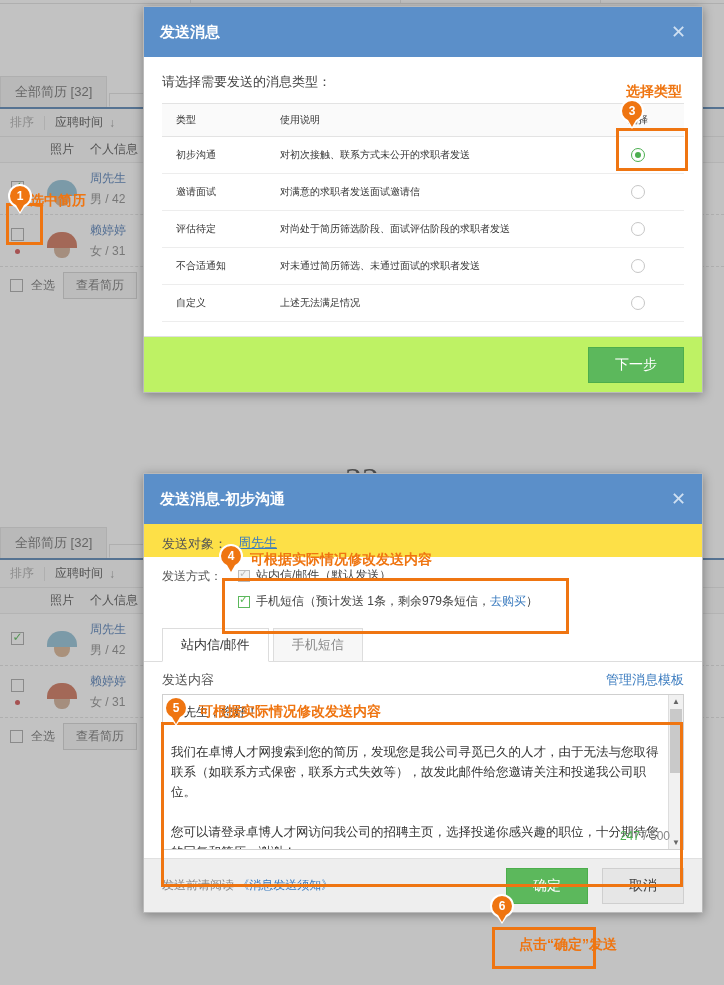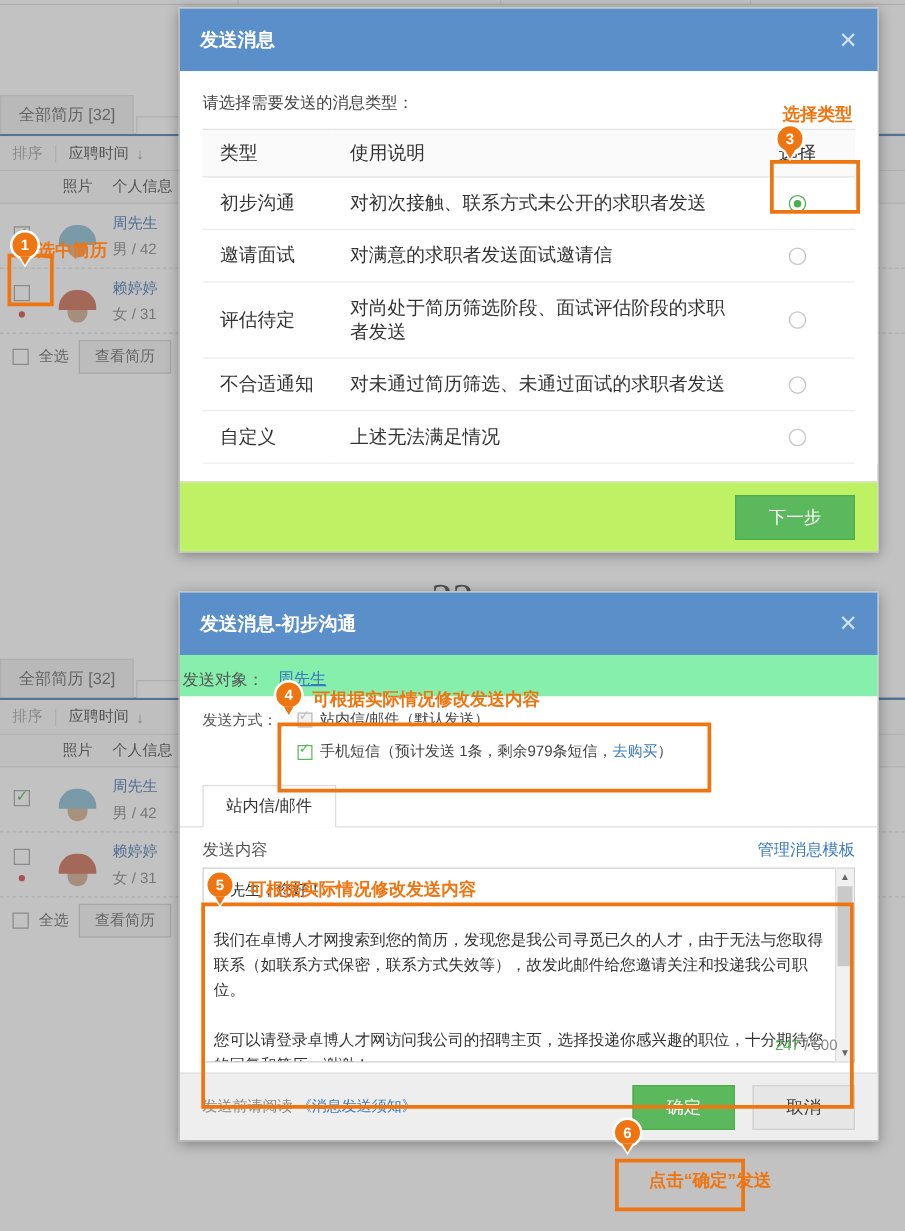--- a/index.html
+++ b/index.html
@@ -128,21 +128,21 @@
   .dlg-head {
     height: 50px; background: #5b8fc9; display: flex; align-items: center;
     padding: 17px 16px; justify-content: space-between;
   }
   .dlg-title { color: #fff; font-size: 15px; font-weight: bold; }
   .dlg-close { color: #cfe0f2; font-size: 18px; line-height: 18px; cursor: pointer; }
 
   .dlg-body { padding: 14px 18px 0 18px; background: #fff; }
   .dlg-hint { font-size: 13px; color: #444; margin: 2px 0 12px 0; }
 
-  table.type-table { width: 100%; border-collapse: collapse; font-size: 15px; font-family: Liberation Serif, serif; }
+  table.type-table { width: 100%; border-collapse: collapse; font-size: 10px; font-family: Liberation Serif, serif; }
   table.type-table thead th {
     text-align: left; font-weight: normal; color: #333;
     background: #fafafa; border-top: 1px solid #e3e3e3; border-bottom: 1px solid #e3e3e3;
     padding: 9px 0 9px 14px;
   }
   table.type-table tbody td {
     border-bottom: 1px solid #ededed; padding: 11px 0 11px 14px; color: #333;
   }
   .th-type, .td-type { width: 104px; }
   .th-sel, .td-sel { width: 92px; text-align: center !important; padding-left: 0 !important; }
@@ -171,21 +171,21 @@
     background: #e6e6e6; border: 1px solid #cfcfcf; color: #444;
     font-size: 14px; padding: 8px 26px; cursor: pointer;
   }
 
   
   .row-line { display: flex; align-items: flex-start; font-size: 13px; color: #555; }
   .row-label { width: 76px; color: #555; flex: none; padding-top: 1px; }
   .link { color: #3a7bbf; text-decoration: none; }
   .link.u { text-decoration: underline; }
 
-  .target-row { padding: 10px 18px 4px 2px; background: #86efac; }
+  .target-row { padding: 10px 18px 4px 18px; background: #fde047; }
   .method-row { padding: 10px 18px 8px 18px; }
   .method-line { display: flex; align-items: center; margin-bottom: 9px; font-size: 12px; color: #444; }
   .cb-sm {
     width: 12px; height: 12px; border: 1px solid #bbb; background: #f2f2f2;
     display: inline-block; position: relative; margin-right: 6px;
   }
   .cb-sm.on { border-color: #5cb85c; background: #fff; }
   .cb-sm.on::after {
     content: "✓"; position: absolute; left: 0px; top: -4px;
     font-size: 11px; color: #5cb85c; line-height: 13px;
@@ -490,20 +490,21 @@
           <span>手机短信（预计发送 1条，剩余979条短信，</span>
             <a class="link" href="#">去购买</a>
             <span>）</span>
         </div>
       </div>
     </div>
   </div>
 
   <div class="msg-tabs">
     <div class="msg-tab active">站内信/邮件</div>
+    <div class="msg-tab">手机短信</div>
   </div>
 
   <div class="content-head">
     <span>发送内容</span>
     <a class="link" href="#">管理消息模板</a>
   </div>
 
   <div class="ta-wrap">
     <div class="textarea">周先生，您好！
 

